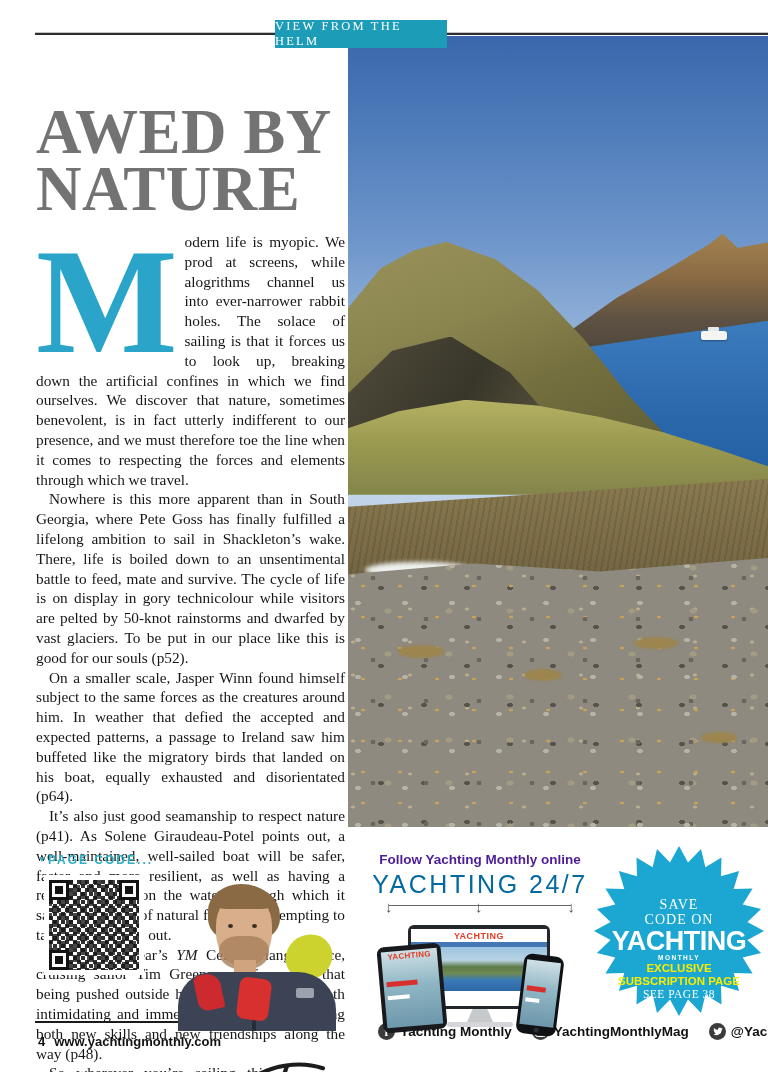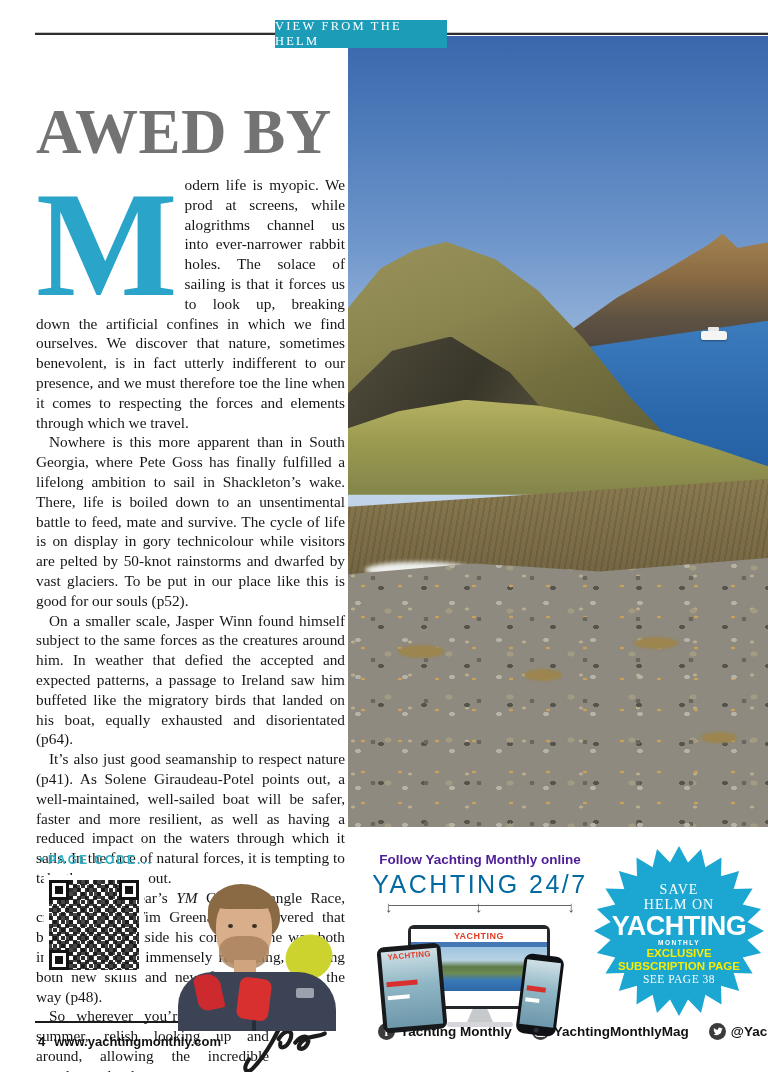--- a/index.html
+++ b/index.html
@@ -138,21 +138,21 @@
   .cover .c-bar1 { position:absolute; left:3px; top:40%; width:55%; height:5px; background:#d8302f; }
   .cover .c-bar2 { position:absolute; left:3px; top:58%; width:40%; height:4px; background:#fff; }
   .phone { position:absolute; left:148px; top:34px; width:40px; height:80px; background:#101114;
     border-radius:8px; padding:6px 3px 9px; transform:rotate(7deg); z-index:2; }
   .phone .home { position:absolute; left:50%; bottom:2px; width:5px; height:5px; margin-left:-2.5px;
     background:#2c2e33; border-radius:50%; }
   
   .badge { position:absolute; left:593px; top:845px; width:172px; height:172px; }
   .badge svg { position:absolute; inset:0; }
   .badge-text { position:absolute; inset:0; display:flex; flex-direction:column; align-items:center;
-    text-align:center; padding-top:37px; color:#fff; }
+    text-align:center; padding-top:37px; color:#fff;justify-content:center; }
   .b-save { font-size:14px; line-height:15px; letter-spacing:1px; }
   .b-money { font-size:14px; line-height:16px; letter-spacing:1px; }
   .b-logo { font-family:"Liberation Sans", sans-serif; font-weight:bold; font-size:27px; line-height:26px; letter-spacing:-.5px; }
   .b-logo-sub { font-family:"Liberation Sans", sans-serif; font-weight:bold; font-size:6.5px; letter-spacing:1.5px; line-height:8px; }
   .b-excl, .b-sub { font-family:"Liberation Sans", sans-serif; font-weight:bold; font-size:11.5px; line-height:12.5px; color:#f8ec00; }
   .b-page { font-size:11.5px; line-height:15px; letter-spacing:.5px; }
   
   .social { position:absolute; left:378px; top:1023px; width:388px; display:flex; gap:20px;
     font-family:"Liberation Sans", sans-serif; align-items:center; }
   .social-item { display:flex; align-items:center; gap:5px; }
@@ -187,20 +187,21 @@
     <div class="pebbles"></div>
     <div class="tuft tuft1"></div>
     <div class="tuft tuft2"></div>
     <div class="tuft tuft3"></div>
     <div class="tuft tuft4"></div>
   </div>
 
   <div class="col">
     <div class="headline">
       <div>AWED BY</div>
+      <div>NATURE</div>
     </div>
     <div class="body-copy">
       <p class="first"><span class="dropcap">M</span><span>odern life is myopic. We prod at screens, while alogrithms channel us into ever-narrower rabbit holes. The solace of sailing is that it forces us to look up, breaking down the artificial confines in which we find ourselves. We discover that nature, sometimes benevolent, is in fact utterly indifferent to our presence, and we must therefore toe the line when it comes to respecting the forces and elements through which we travel.</span></p>
       <p>Nowhere is this more apparent than in South Georgia, where Pete Goss has finally fulfilled a lifelong ambition to sail in Shackleton’s wake. There, life is boiled down to an unsentimental battle to feed, mate and survive. The cycle of life is on display in gory technicolour while visitors are pelted by 50-knot rainstorms and dwarfed by vast glaciers. To be put in our place like this is good for our souls (p52).</p>
       <p>On a smaller scale, Jasper Winn found himself subject to the same forces as the creatures around him. In weather that defied the accepted and expected patterns, a passage to Ireland saw him buffeted like the migratory birds that landed on his boat, equally exhausted and disorientated (p64).</p>
       <p>It’s also just good seamanship to respect nature (p41). As Solene Giraudeau-Potel points out, a well-maintained, well-sailed boat will be safer, faster and more resilient, as well as having a reduced impact on the waters through which it sails. In the face of natural forces, it is tempting to take the easy way out.</p>
       <p><span>Sailing last year’s </span><i>YM</i><span> Celtic Triangle Race, cruising sailor Tim Greenaway discovered that being pushed outside his comfort zone was both intimidating and immensely rewarding, fostering both new skills and new friendships along the way (p48).</span></p>
       <div class="closing">
         <p class="closing-text">So wherever you’re sailing this summer, relish looking up and around, allowing the incredible people and places you encounter along the way to challenge and change you.</p>
         <div class="sig-block">
@@ -286,21 +287,21 @@
       </div>
     </div>
   </div>
 
   <div class="badge">
     <svg viewBox="0 0 172 172">
       <polygon points="86.0,1.0 95.0,17.6 108.0,3.9 112.4,22.3 128.5,12.4 128.0,31.3 146.1,25.9 140.7,44.0 159.6,43.5 149.7,59.6 168.1,64.0 154.4,77.0 171.0,86.0 154.4,95.0 168.1,108.0 149.7,112.4 159.6,128.5 140.7,128.0 146.1,146.1 128.0,140.7 128.5,159.6 112.4,149.7 108.0,168.1 95.0,154.4 86.0,171.0 77.0,154.4 64.0,168.1 59.6,149.7 43.5,159.6 44.0,140.7 25.9,146.1 31.3,128.0 12.4,128.5 22.3,112.4 3.9,108.0 17.6,95.0 1.0,86.0 17.6,77.0 3.9,64.0 22.3,59.6 12.4,43.5 31.3,44.0 25.9,25.9 44.0,31.3 43.5,12.4 59.6,22.3 64.0,3.9 77.0,17.6" fill="#1ba7d2"></polygon>
     </svg>
     <div class="badge-text">
       <div class="b-save">SAVE</div>
-      <div class="b-money">HELM ON</div>
+      <div class="b-money">CODE ON</div>
       <div class="b-logo">YACHTING</div>
       <div class="b-logo-sub">MONTHLY</div>
       <div class="b-excl">EXCLUSIVE</div>
       <div class="b-sub">SUBSCRIPTION PAGE</div>
       <div class="b-page">SEE PAGE 38</div>
     </div>
   </div>
 
   <div class="social">
     <div class="social-item">

